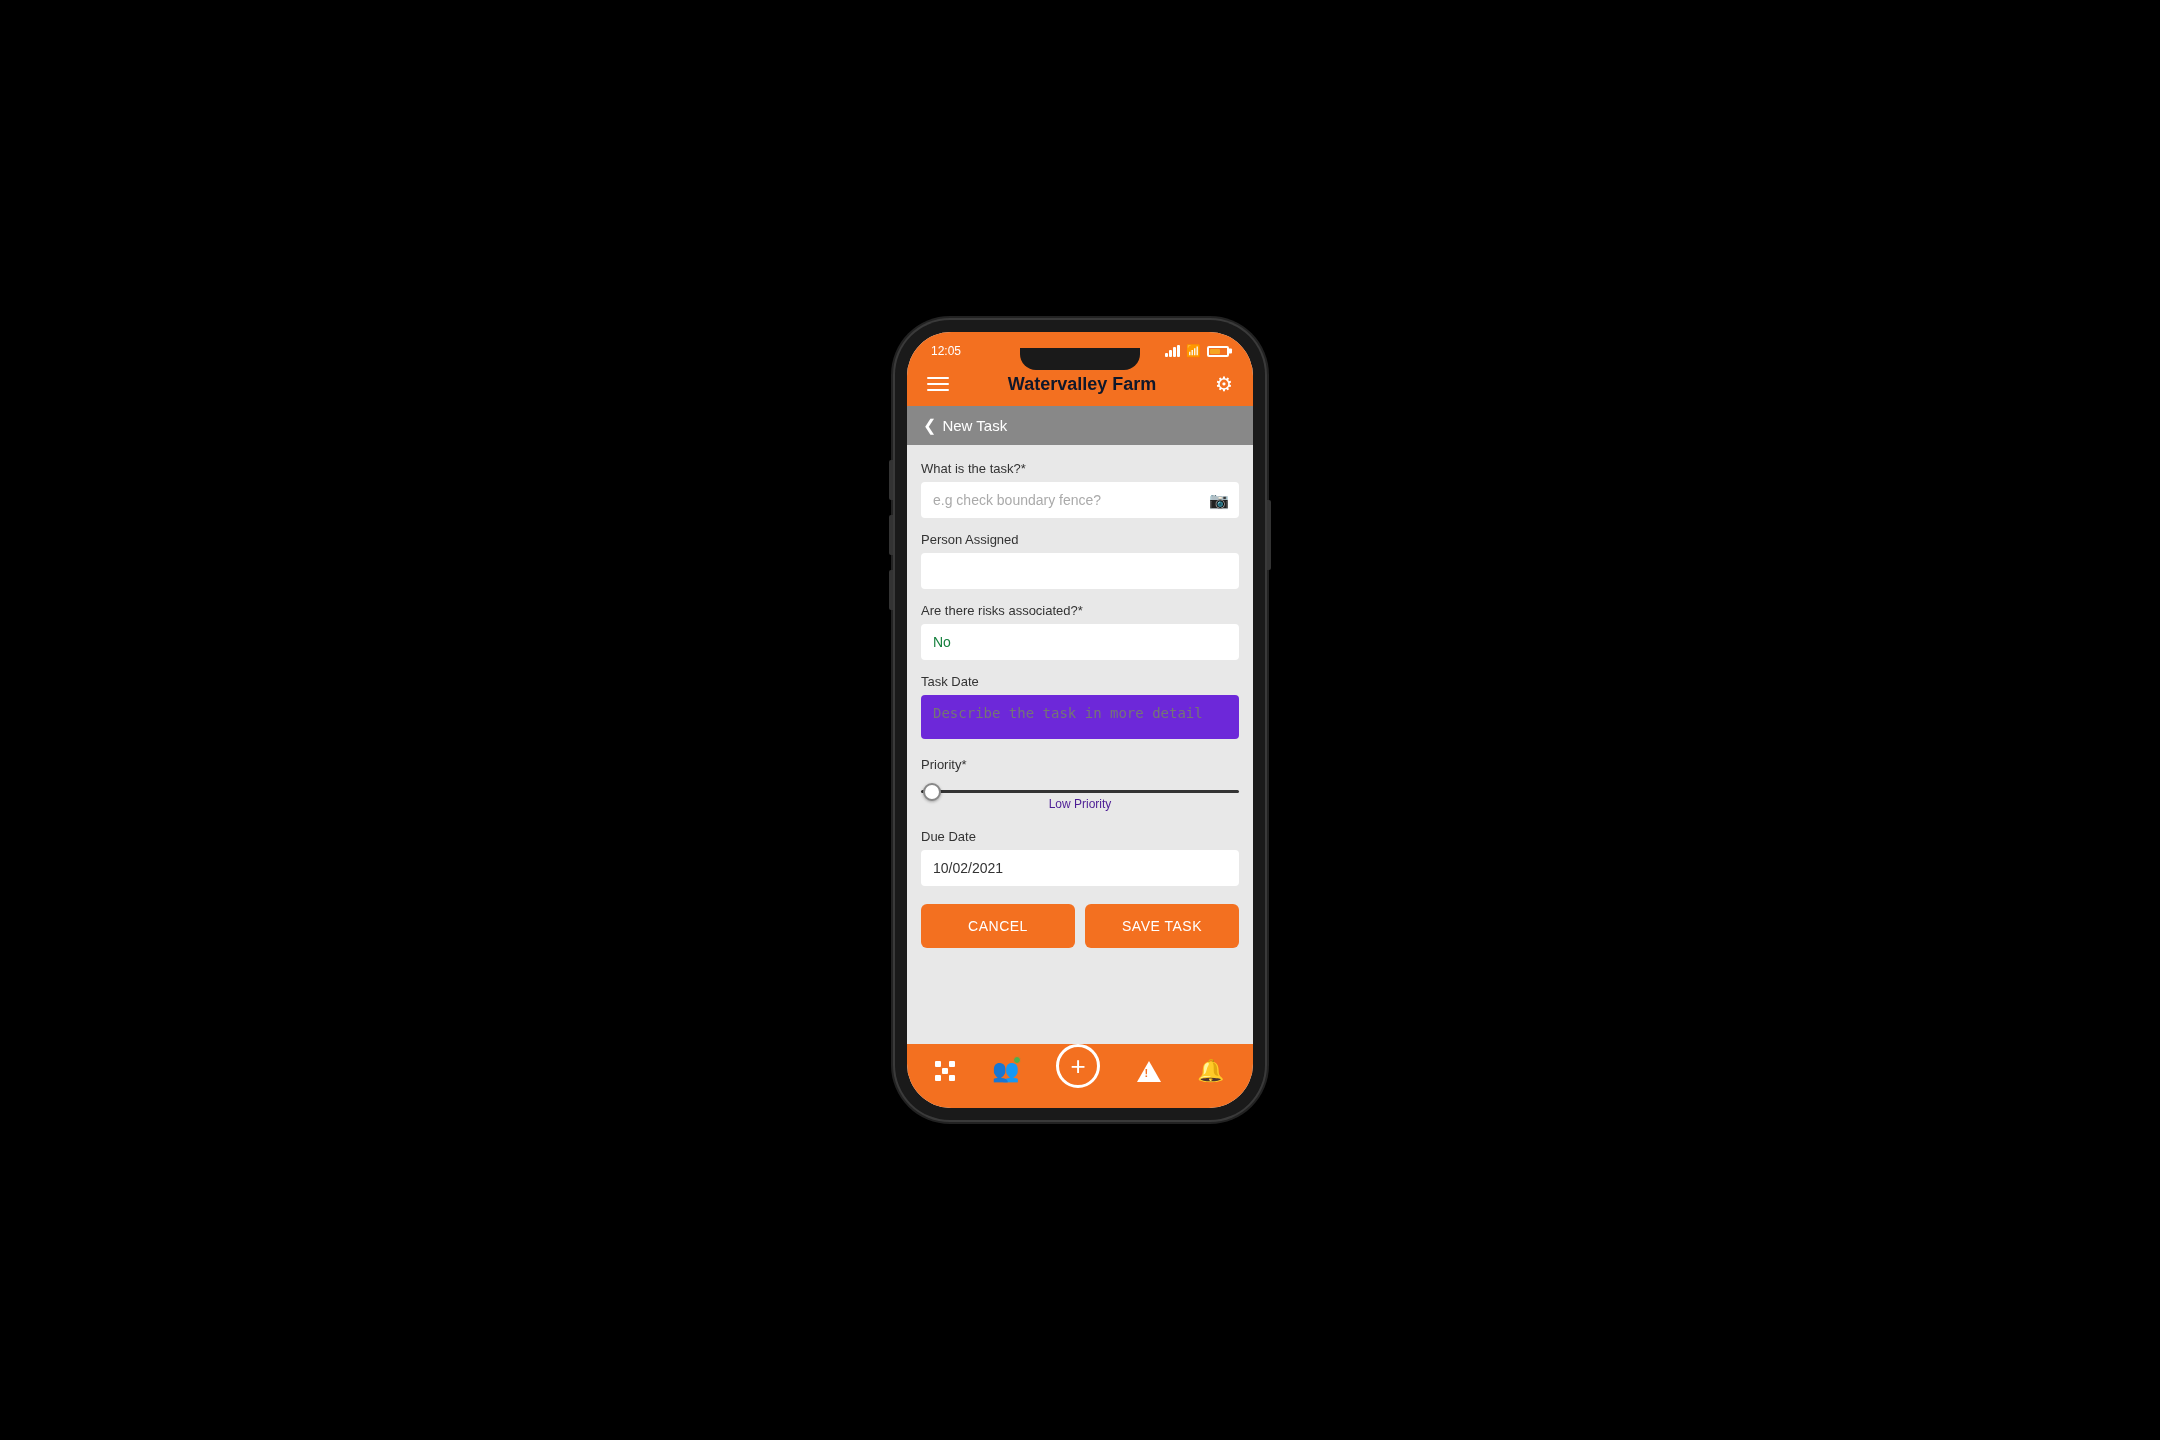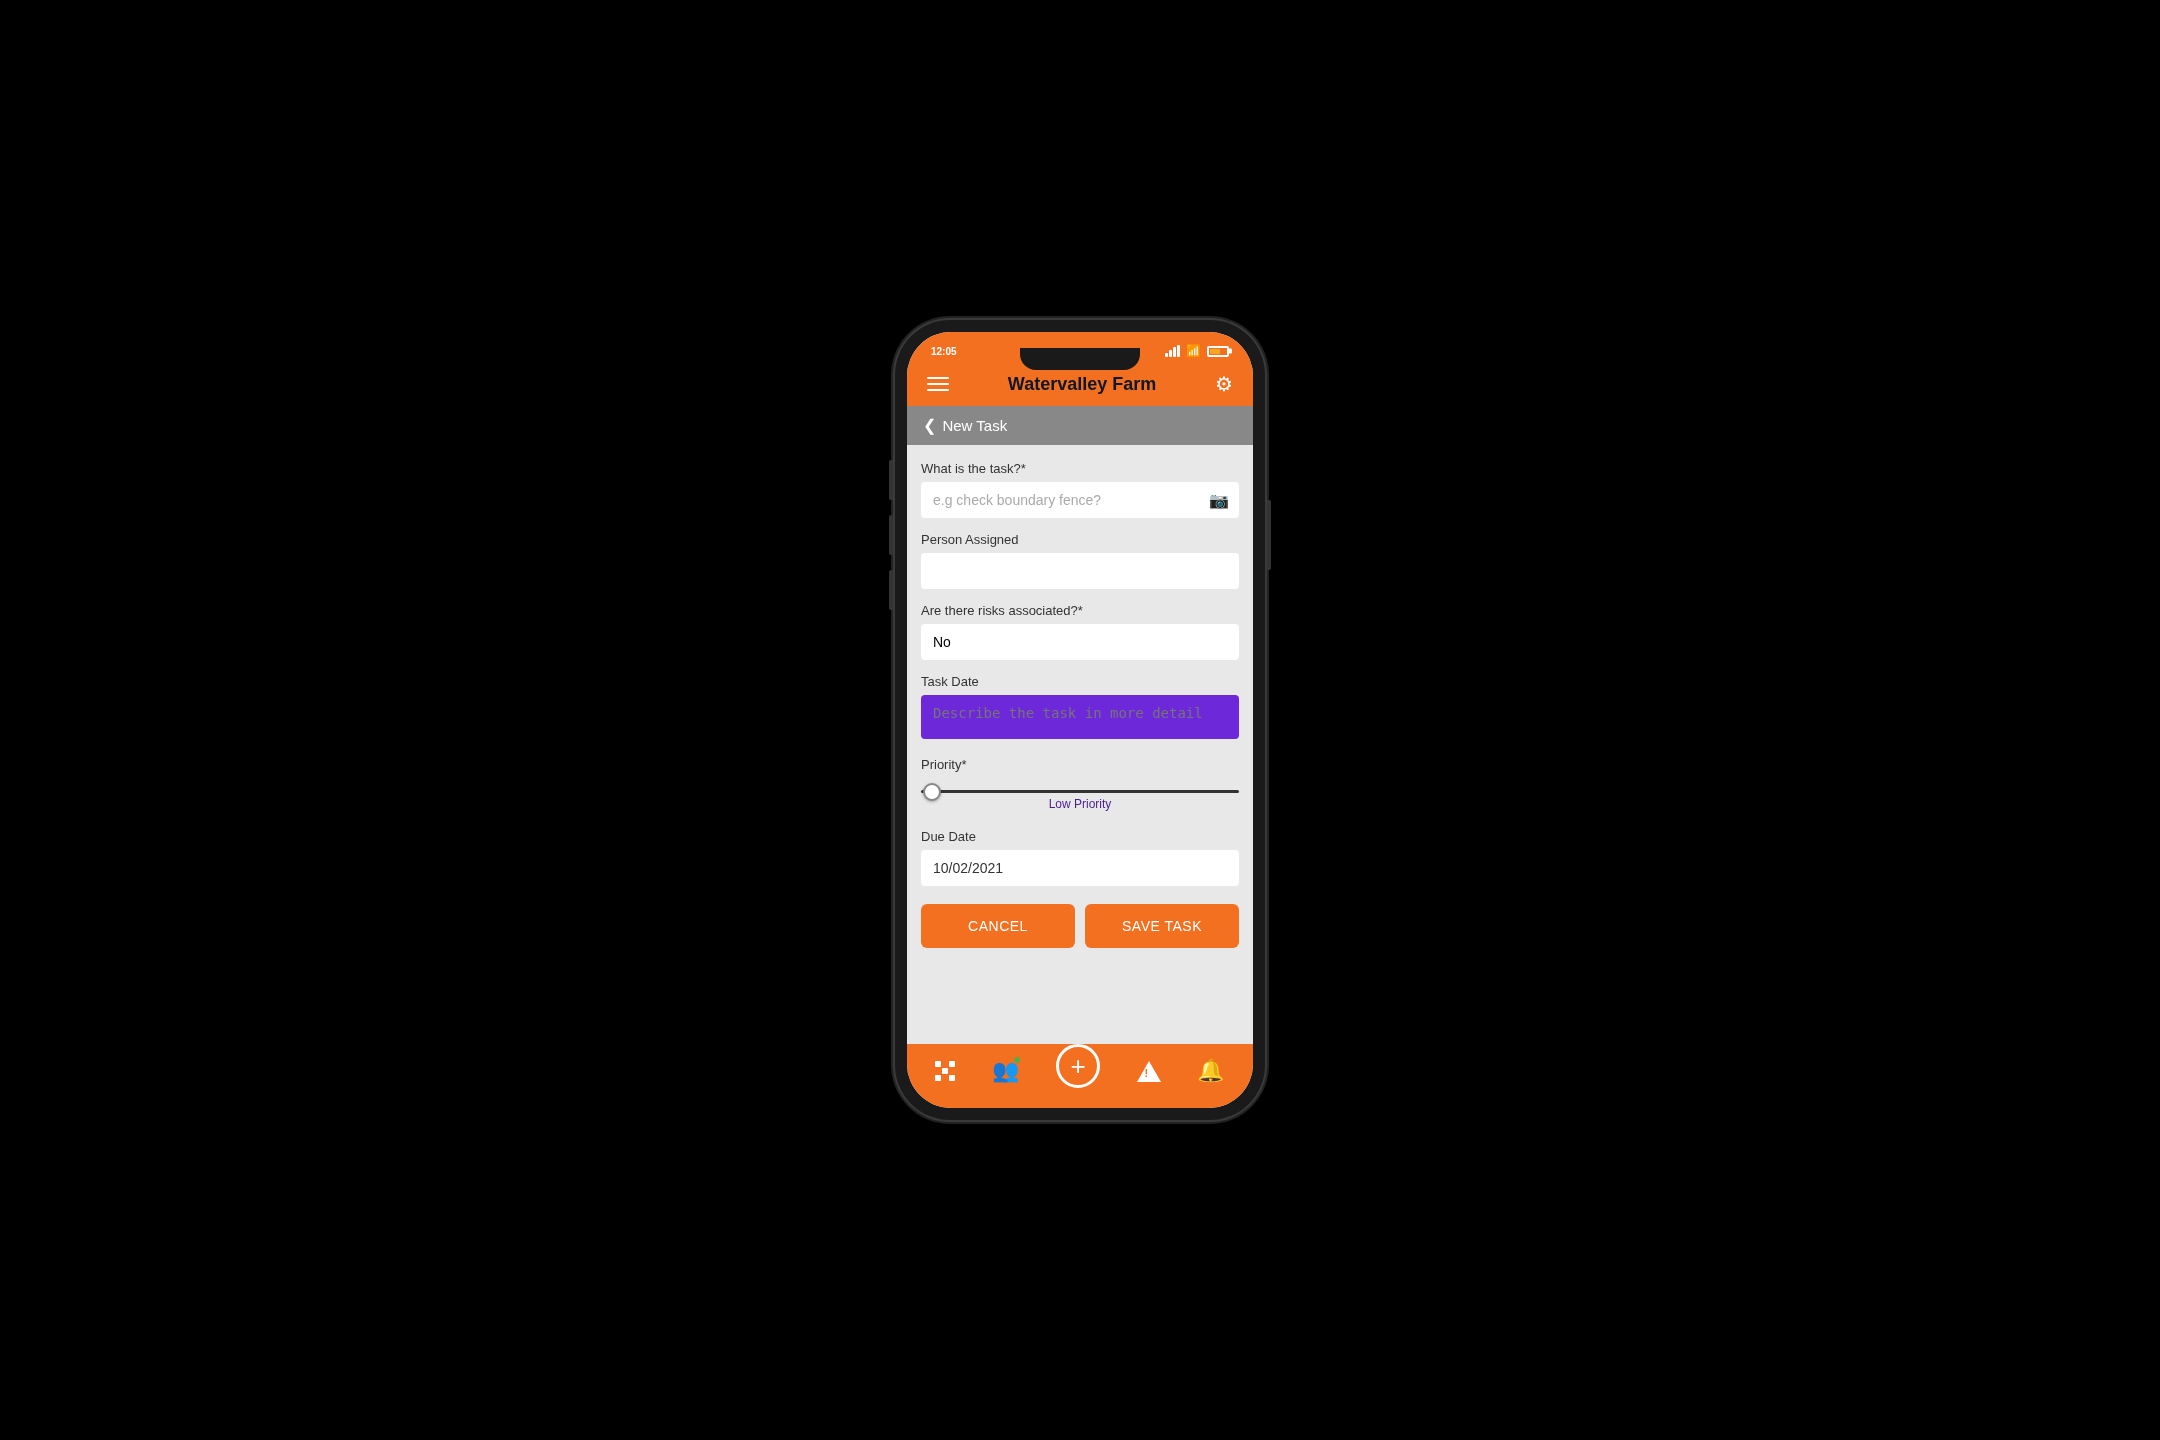--- a/index.html
+++ b/index.html
@@ -68,22 +68,22 @@
       display: flex;
       justify-content: space-between;
       align-items: center;
       padding: 12px 24px 4px;
       color: white;
       font-size: 13px;
       font-weight: 600;
     }
 
     .status-time {
-      font-size: 10px;
-      font-weight: 700;
+      font-size: 12px;
+      font-weight: 400;
     }
 
     .status-icons {
       display: flex;
       align-items: center;
       gap: 6px;
     }
 
     .signal-bars {
       display: flex;
@@ -253,21 +253,21 @@
       font-size: 16px;
     }
 
     .select-input {
       width: 100%;
       background: white;
       border: none;
       border-radius: 4px;
       padding: 10px 12px;
       font-size: 14px;
-      color: #000000;
+      color: #15803d;
       outline: none;
       appearance: none;
     }
 
     .textarea-input {
       width: 100%;
       background: #6d28d9;
       border: none;
       border-radius: 4px;
       padding: 10px 12px;

